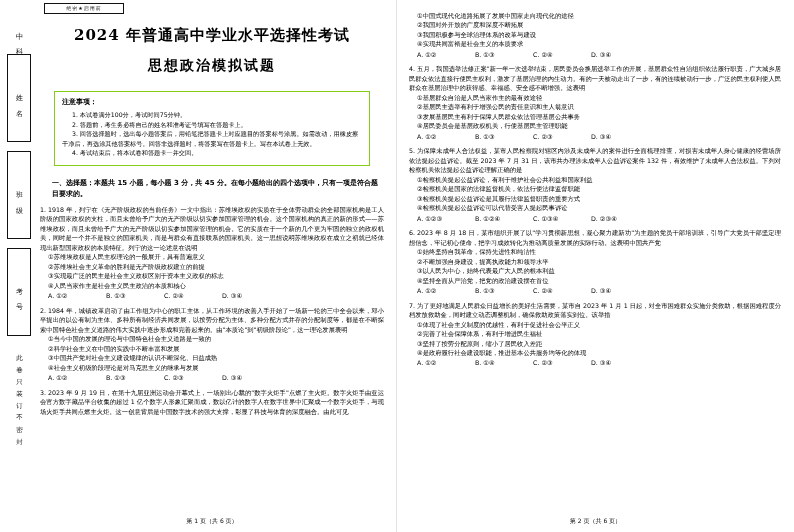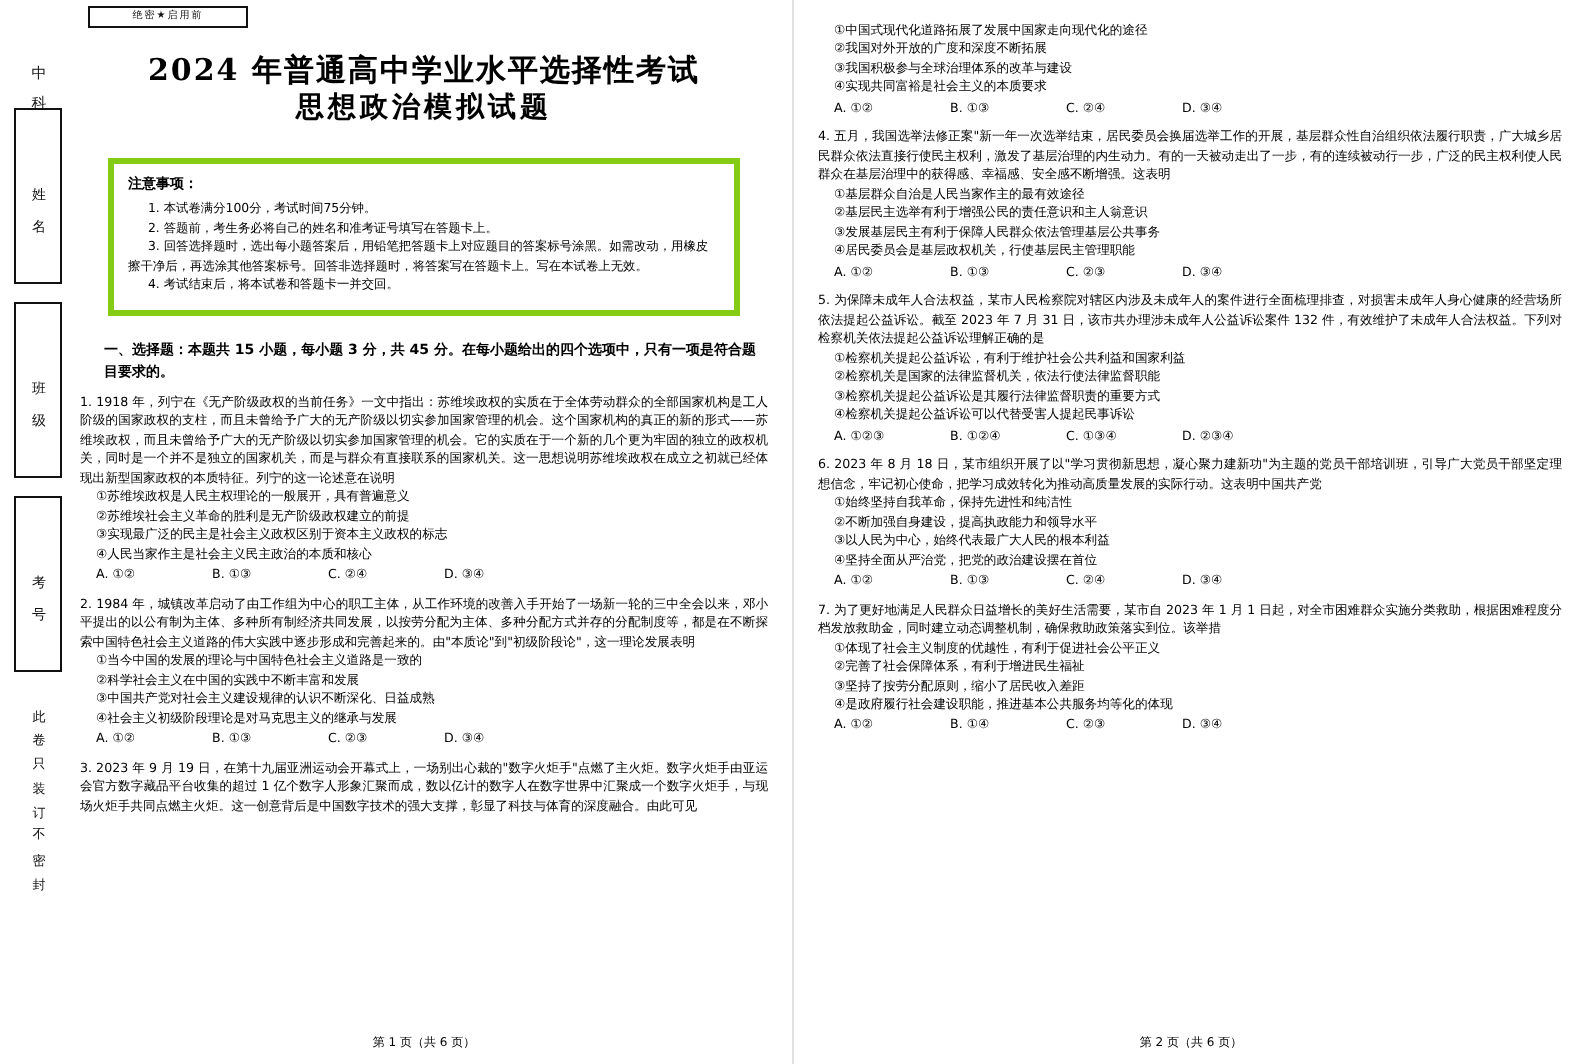--- a/index.html
+++ b/index.html
@@ -78,24 +78,25 @@
     color:#000;
     margin-top:8px;
   }
   .title-sub{
     font-family:"DejaVu Serif","Liberation Serif",serif;
     font-weight:bold;
     font-size:14px;
     text-align:center;
     letter-spacing:2px;
     color:#000;
+    margin-top:12px;
   }
   .notice-box{
     margin:16px 14px 0 14px;
-    border:3px solid #84cc16;
+    border:1px solid #84cc16;
     padding:5px 7px 7px 7px;
   }
   .notice-title{
     font-size:7px;font-weight:bold;color:#000;margin-bottom:3px;
   }
   .notice-line{
     font-size:6.2px;line-height:9.5px;color:#000;
     text-indent:10px;
   }
 

